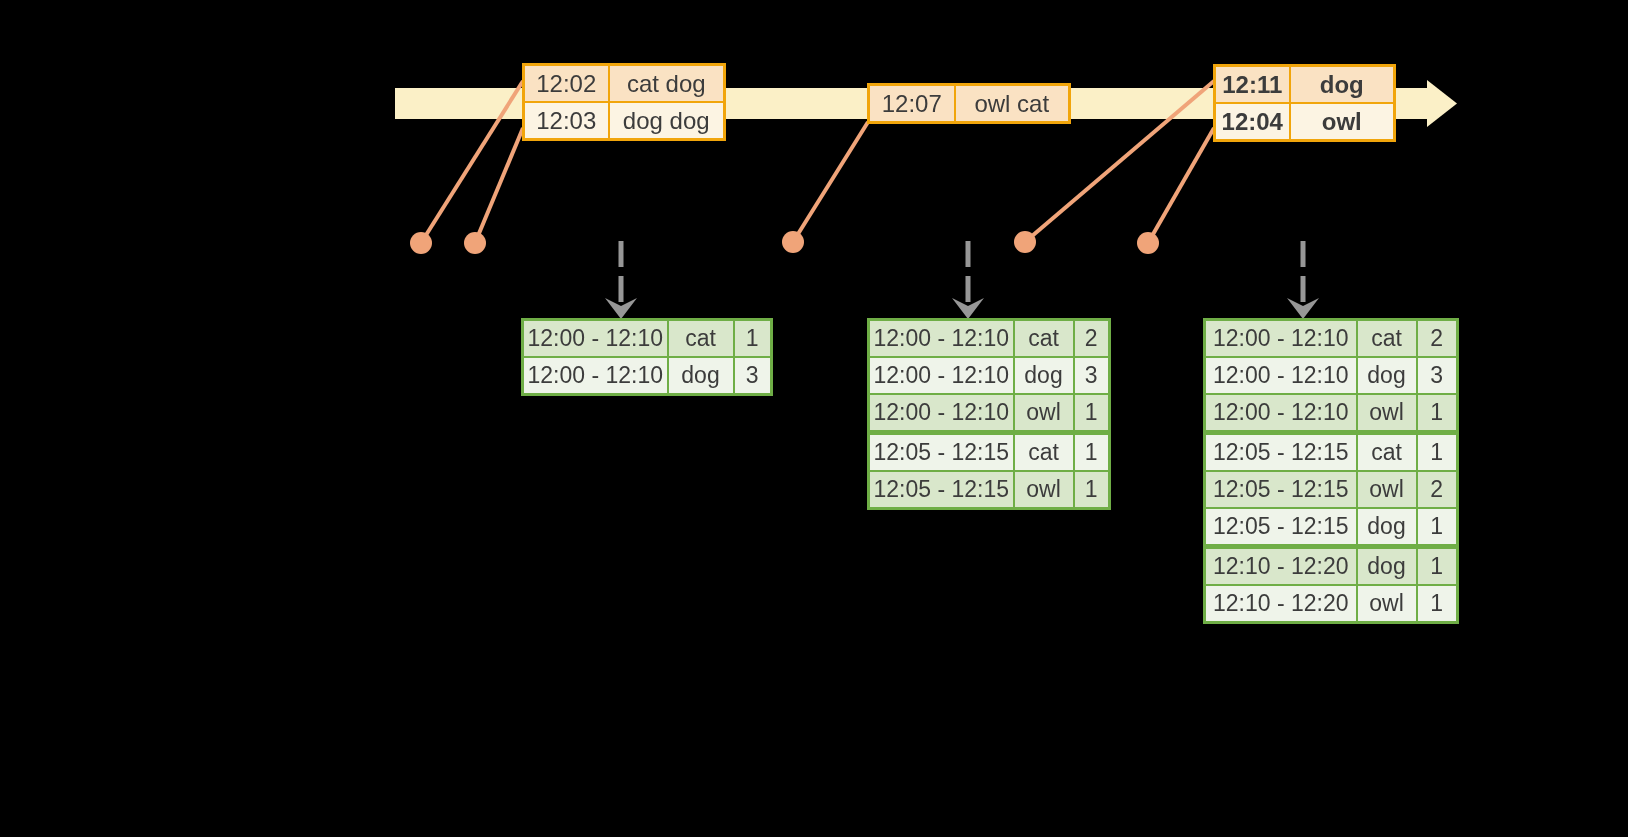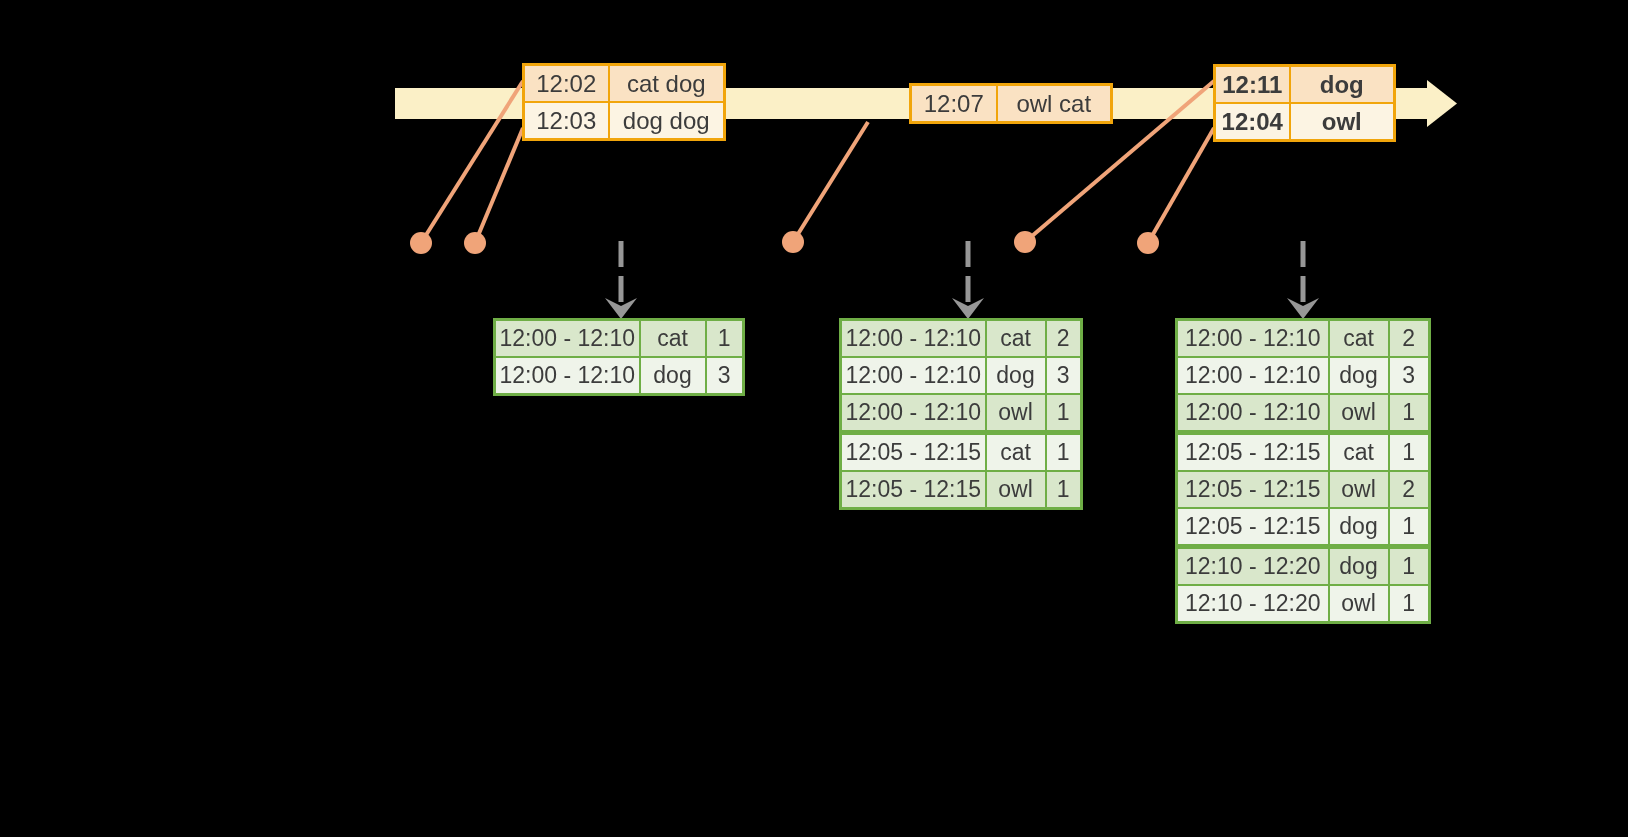--- a/index.html
+++ b/index.html
@@ -18,21 +18,21 @@
   .conn{stroke:var(--connector);stroke-width:4;}
   .dot{fill:var(--connector);}
   .trig{stroke:var(--arrow-gray);stroke-width:5;stroke-dasharray:26 9;fill:none;}
   .trig-head{fill:var(--arrow-gray);}
   table{position:absolute;border-collapse:collapse;table-layout:fixed;}
   td{padding:0;text-align:center;vertical-align:middle;color:var(--text);overflow:hidden;white-space:nowrap;}
   .event-table{border:3px solid var(--gold);}
   .event-table td{border:2px solid var(--gold);font-size:24px;height:35px;}
   tr.r-peach td{background:var(--peach);}
   tr.r-cream td{background:var(--cream);}
-  .result-table{border:3px solid var(--green);}
+  .result-table{border:3px solid var(--green);margin-left:28px;}
   .result-table td{border:2px solid var(--green);font-size:23px;height:35px;}
   tr.g-dark td{background:var(--green-row-dark);}
   tr.g-light td{background:var(--green-row-light);}
   tr.g-sep td{border-top-width:5px;}
 </style>
 </head>
 <body>
 
 <div class="canvas">
 
@@ -73,21 +73,21 @@
       <td>12:02</td>
       <td>cat dog</td>
     </tr>
     <tr class="r-cream">
       <td>12:03</td>
       <td>dog dog</td>
     </tr>
   </tbody>
     </table>
 
-  <table class="event-table" style="left:909px;top:83px;width:201px;">
+  <table class="event-table" style="left:867px;top:83px;width:201px;">
     <colgroup>
         <col style="width:86px">
         <col style="width:115px">
       </colgroup>
     <tbody>
         <tr class="r-peach">
       <td>12:07</td>
       <td>owl cat</td>
     </tr>
   </tbody>

